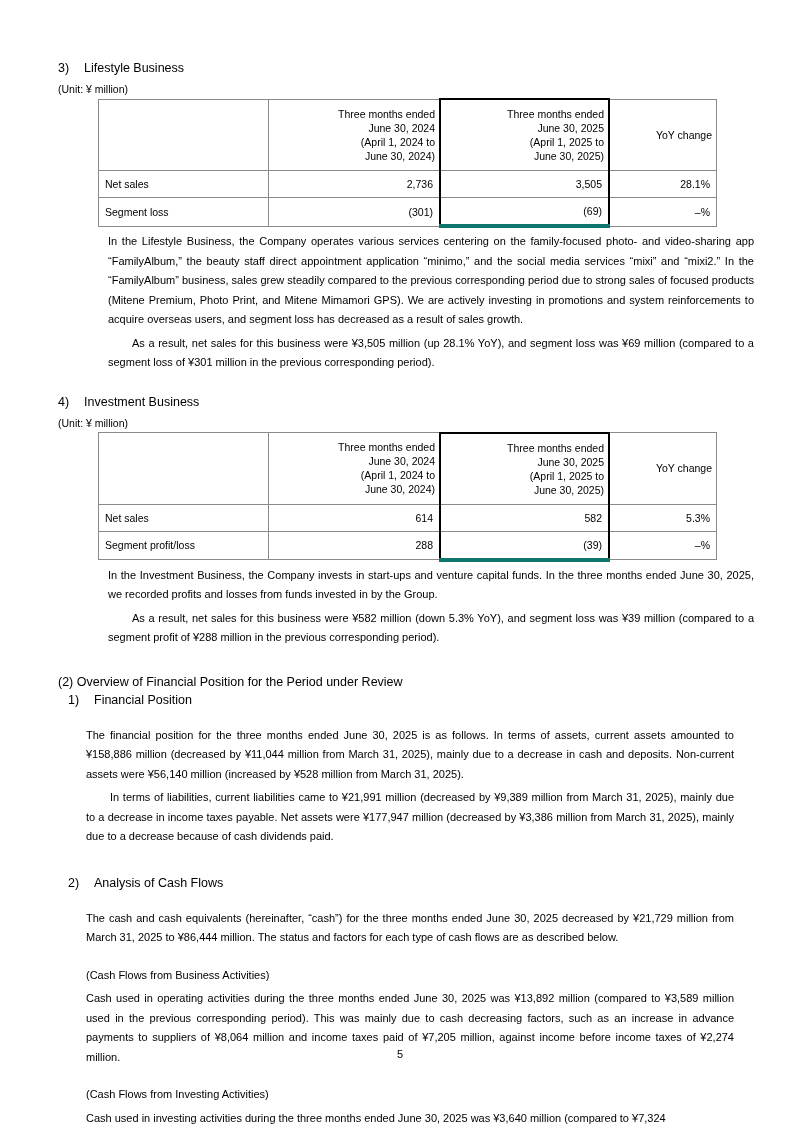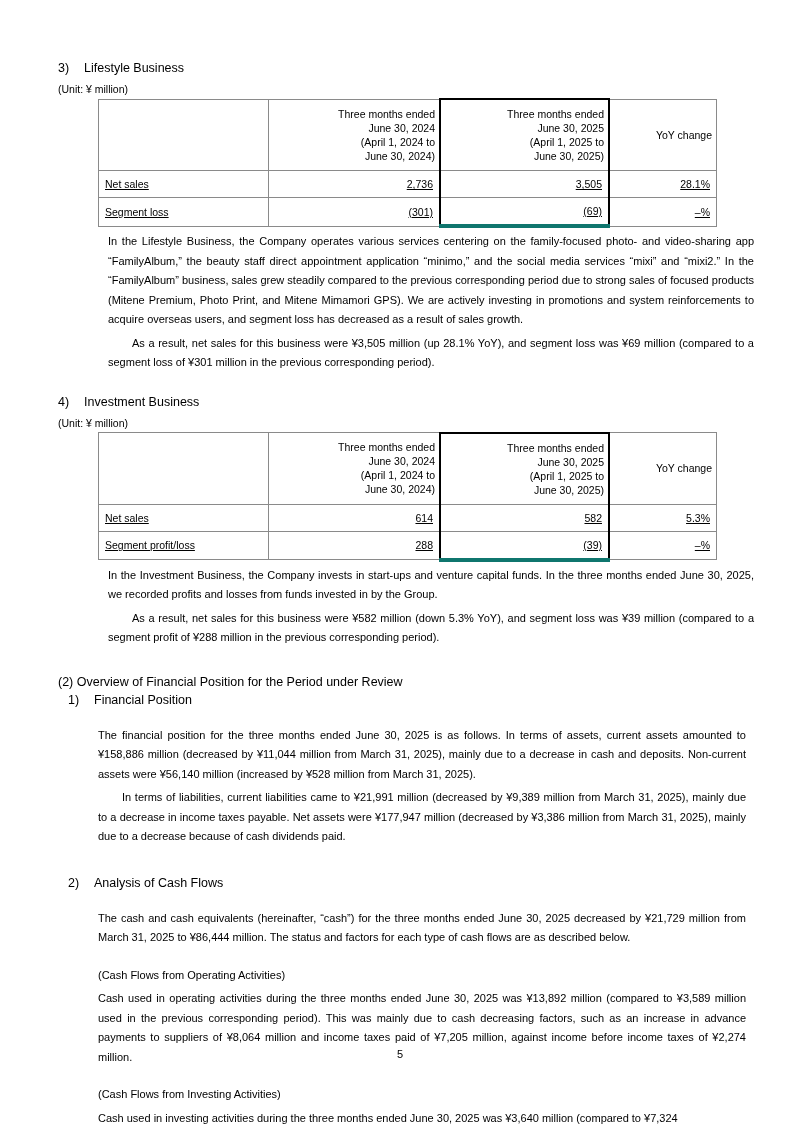--- a/index.html
+++ b/index.html
@@ -90,21 +90,20 @@
   table.fin thead td {
     text-align: center;
     line-height: 14px;
     padding: 4px 4px;
     height: 62px;
   }
   table.fin thead td.c-label { height: 62px; }
   table.fin tbody td {
     height: 22px;
     line-height: 14px;
-    text-decoration: underline;
   }
   
   table.fin td.hi {
     border-left: 2px solid #000000;
     border-right: 2px solid #000000;
   }
   table.fin thead td.hi {
     border-top: 2px solid #000000;
   }
   table.fin tbody tr:last-child td.hi {
@@ -115,21 +114,21 @@
   .para {
     font-size: 11px;
     line-height: 19.5px;
     margin: 4px 0 0 0;
     text-align: justify;
     text-justify: inter-word;
   }
   .para.ind { text-indent: 24px; }
   .para.nj { text-align: left; }
   .block-a { margin-left: 50px; width: 646px; }
-  .block-b { margin-left: 40px; width: 648px; }
+  .block-b { margin-left: 28px; width: 648px; }
   .gap-m { height: 14px; }
   .gap-l { height: 21px; }
   .gap-xl { height: 26px; }
 
   .pagenum {
     position: absolute;
     left: 0;
     top: 1048px;
     width: 800px;
     text-align: center;
@@ -260,21 +259,21 @@
       <span>Analysis of Cash Flows</span>
     </div>
 
     <div class="gap-m"></div>
 
     <div class="block-b">
       <p class="para">The cash and cash equivalents (hereinafter, “cash”) for the three months ended June 30, 2025 decreased by ¥21,729 million from March 31, 2025 to ¥86,444 million. The status and factors for each type of cash flows are as described below.</p>
 
       <div class="gap-m"></div>
 
-      <p class="para nj">(Cash Flows from Operating Activities)</p>
+      <p class="para nj">(Cash Flows from Business Activities)</p>
       <p class="para">Cash used in operating activities during the three months ended June 30, 2025 was ¥13,892 million (compared to ¥3,589 million used in the previous corresponding period). This was mainly due to cash decreasing factors, such as an increase in advance payments to suppliers of ¥8,064 million and income taxes paid of ¥7,205 million, against income before income taxes of ¥2,274 million.</p>
 
       <div class="gap-m"></div>
 
       <p class="para nj">(Cash Flows from Investing Activities)</p>
       <p class="para">Cash used in investing activities during the three months ended June 30, 2025 was ¥3,640 million (compared to ¥7,324</p>
     </div>
 
   </div>
 

